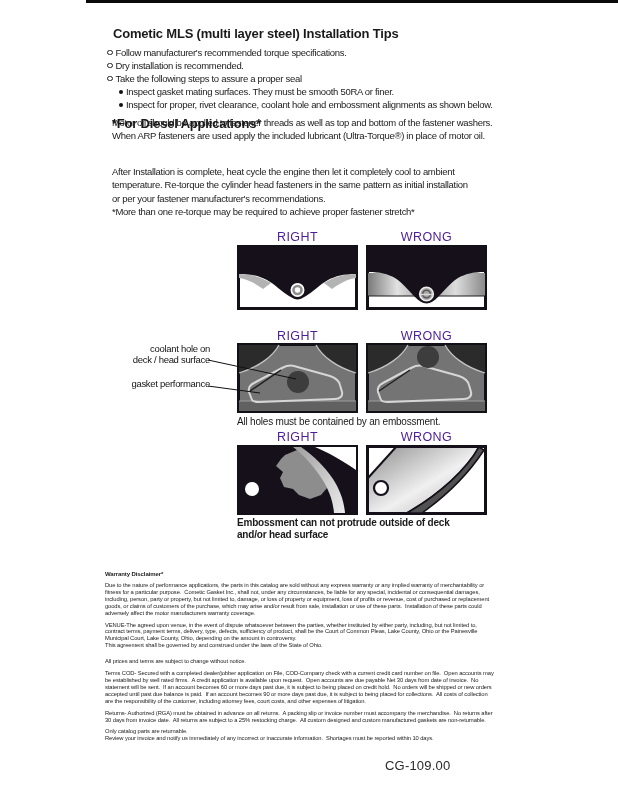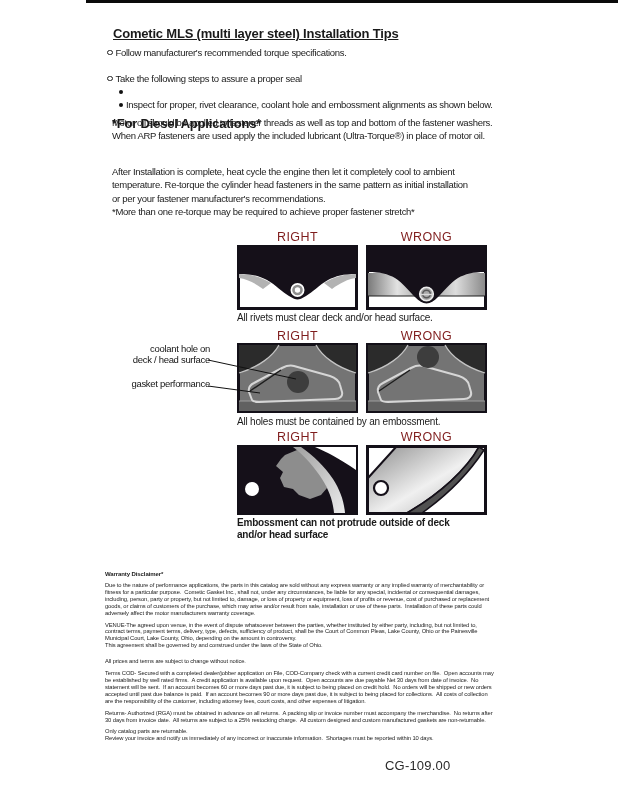--- a/index.html
+++ b/index.html
@@ -1,33 +1,33 @@
 <!DOCTYPE html>
 <html><head>
 <meta charset="utf-8">
 <style>
   html,body{margin:0;padding:0;background:#e8e8e8;}
   #page{position:relative;width:618px;height:800px;background:#ffffff;overflow:hidden;
         font-family:"Liberation Sans","DejaVu Sans",sans-serif;color:#1a1a1a;}
   .abs{position:absolute;}
   .scan-line{left:86px;top:0;width:532px;height:3px;background:#0a0a0a;}
   .doc-title{left:113px;top:26px;font-size:13px;font-weight:bold;letter-spacing:-0.2px;
-             text-decoration:underline;white-space:nowrap;}
+             white-space:nowrap;}
   .bullet-row{left:107px;width:480px;height:13px;display:flex;align-items:center;
               font-size:9.5px;letter-spacing:-0.3px;white-space:nowrap;}
   .bullet-row.sub{left:119px;}
   .marker-open{width:3.5px;height:3.5px;border:1px solid #222;border-radius:50%;
                flex:0 0 auto;margin-right:3px;}
   .marker-filled{width:4px;height:4px;background:#111;border-radius:50%;
                  flex:0 0 auto;margin-right:3px;}
   .b1{top:46px;} .b2{top:59px;} .b3{top:72px;} .b4{top:85px;} .b5{top:98px;}
   .section-heading{left:112px;top:116px;font-size:13px;font-weight:bold;letter-spacing:-0.2px;}
   .body-par{left:112px;font-size:9.5px;letter-spacing:-0.3px;line-height:13.4px;white-space:pre;}
   .p1{top:116px;} .p2{top:165px;} .p3{top:205px;}
-  .rw-label{width:121px;text-align:center;font-size:12.5px;letter-spacing:0.4px;color:#7f1d1d;}
+  .rw-label{width:121px;text-align:center;font-size:12.5px;letter-spacing:0.4px;color:#4c1d95;}
   .frame{width:121px;display:block;}
   .caption{left:237px;font-size:10px;letter-spacing:-0.2px;white-space:pre-line;line-height:11.5px;}
   .annot{width:110px;left:100px;text-align:right;font-size:9.5px;letter-spacing:-0.3px;
          line-height:10.5px;white-space:pre-line;color:#141414;}
   .leader-svg{left:205px;top:350px;z-index:5;pointer-events:none;}
   .disclaimer{left:105px;top:571px;width:430px;color:#1c1c1c;}
   .disclaimer h4{margin:0 0 5px 0;font-size:6px;letter-spacing:-0.1px;}
   .disclaimer p{margin:0 0 5px 0;font-size:5.8px;letter-spacing:-0.1px;line-height:6.9px;white-space:pre;}
   .disclaimer p.gap-after{margin-bottom:9px;}
   .footer-code{left:385px;top:758px;font-size:13px;letter-spacing:0.2px;color:#2a2a2a;}
@@ -38,26 +38,31 @@
 <div id="page">
 
   <div class="abs scan-line"></div>
 
   <div class="abs doc-title">Cometic MLS (multi layer steel) Installation Tips</div>
 
   <div class="abs bullet-row b1">
     <span class="marker-open"></span>
     <span>Follow manufacturer's recommended torque specifications.</span>
   </div>
+  <div class="abs bullet-row b2">
+    <span class="marker-open"></span>
+    <span>Dry installation is recommended.</span>
+  </div>
   <div class="abs bullet-row b3">
     <span class="marker-open"></span>
     <span>Take the following steps to assure a proper seal</span>
   </div>
   <div class="abs bullet-row sub b4">
     <span class="marker-filled"></span>
+    <span>Inspect gasket mating surfaces.  They must be smooth 50RA or finer.</span>
   </div>
   <div class="abs bullet-row sub b5">
     <span class="marker-filled"></span>
     <span>Inspect for proper, rivet clearance, coolant hole and embossment alignments as shown below.</span>
   </div>
 
   <div class="abs section-heading">*For Diesel Applications*</div>
   <div class="abs body-par p1">Motor oil should be applied to fastener threads as well as top and bottom of the fastener washers.
 When ARP fasteners are used apply the included lubricant (Ultra-Torque®) in place of motor oil.</div>
   <div class="abs body-par p2">After Installation is complete, heat cycle the engine then let it completely cool to ambient
@@ -89,21 +94,20 @@
     </defs>
     <rect x="1.5" y="1.5" width="118" height="62" fill="#ffffff" stroke="#131018" stroke-width="3"></rect>
     <rect x="2" y="28" width="117" height="23" fill="url(#g1)"></rect>
     <line x1="2" y1="51" x2="119" y2="51" stroke="#1c1c1c" stroke-width="1.2"></line>
     <path d="M2,2 H119 V27 C107,27 99,29 92,33 C84,38 78,46 72,52 C68,56 64.5,58.5 60.5,58.5 C56.5,58.5 53,56 49,52 C43,46 37,38 29,33 C22,29 14,27 2,27 Z" fill="#151019"></path>
     <circle cx="60.5" cy="49" r="6.8" fill="#a8a8a8" stroke="#ececec" stroke-width="1.6"></circle>
     <circle cx="60.5" cy="49" r="3.8" fill="none" stroke="#5a5a5a" stroke-width="1.6"></circle>
     <line x1="54" y1="49.5" x2="67" y2="49.5" stroke="#d9d9d9" stroke-width="1.4"></line>
   </svg>
 
-  <div class="abs caption" style="top:312px;">All rivets must clear deck and/or head surface.</div>
 
   <div class="abs rw-label" style="left:237px;top:329px;">RIGHT</div>
   <div class="abs rw-label" style="left:366px;top:329px;">WRONG</div>
 
   <div class="abs annot" style="top:344px;">coolant hole on
 deck / head surface</div>
   <div class="abs annot" style="top:379px;">gasket performance</div>
 
   <svg class="abs frame" style="left:237px;top:343px;" width="121" height="70" viewBox="0 0 121 70">
     <rect x="1.5" y="1.5" width="118" height="67" fill="#747474" stroke="#131018" stroke-width="3"></rect>

